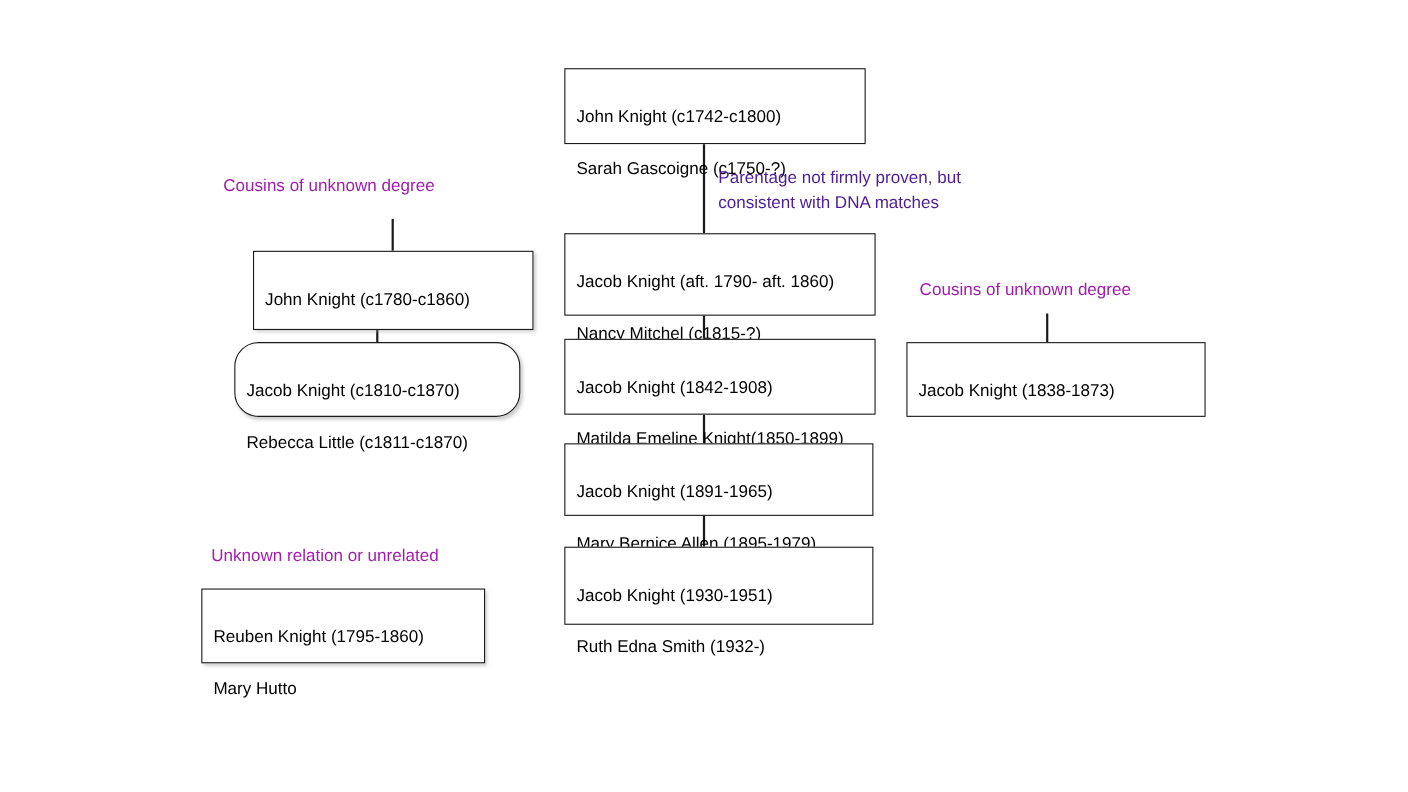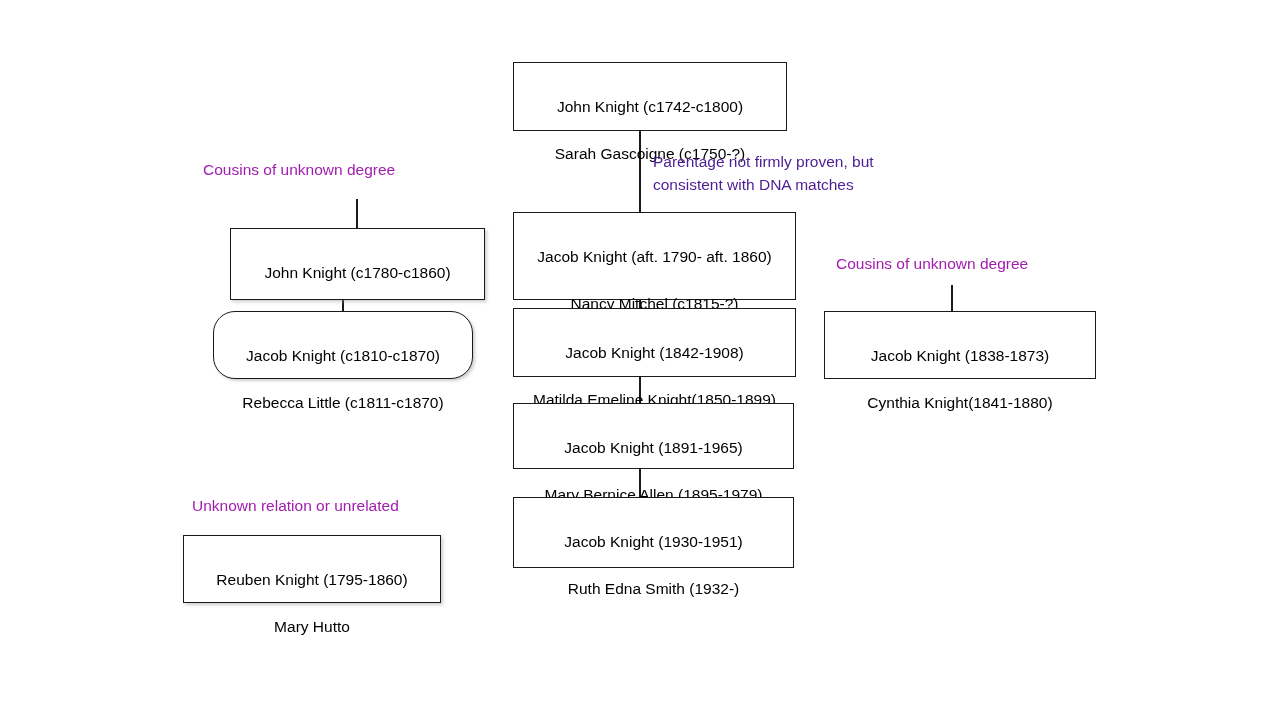--- a/index.html
+++ b/index.html
@@ -23,21 +23,20 @@
     position: absolute;
     box-sizing: border-box;
     border: 1.6px solid #1a1a1a;
     background: #ffffff;
     font-size: 15.5px;
     line-height: 1.52;
     color: #000000;
     padding: 8px 10px 16px 10px;
     white-space: pre-line;
     z-index: 3;
-    text-align: center;
   }
   .node.shadowed {
     box-shadow: 2px 2px 3px rgba(150,150,150,0.45);
   }
   .label {
     position: absolute;
     font-size: 15.5px;
     line-height: 1.45;
     color: #a21caf;
     white-space: pre-line;
@@ -66,21 +65,21 @@
   <div class="node" style="left:513px; top:62px; width:274px; height:69px;">
     <div>John Knight (c1742-c1800)</div>
     <div>Sarah Gascoigne (c1750-?)</div>
   </div>
 
   <div class="connector v" style="left:639px; top:131px; height:81px;"></div>
 
   <div class="annotation" style="left:653px; top:150px; width:290px;">Parentage not firmly proven, but
 consistent with DNA matches</div>
 
-  <div class="node" style="left:513px; top:212px; width:283px; height:88px;">
+  <div class="node" style="left:513px; top:212px; width:283px; height:75px;">
     <div>Jacob Knight (aft. 1790- aft. 1860)</div>
     <div>Nancy Mitchel (c1815-?)</div>
   </div>
 
   <div class="connector v" style="left:639px; top:281px; height:27px;"></div>
 
   <div class="node" style="left:513px; top:308px; width:283px; height:69px;">
     <div>Jacob Knight (1842-1908)</div>
     <div>Matilda Emeline Knight(1850-1899)</div>
   </div>
@@ -121,16 +120,15 @@
     <div>Reuben Knight (1795-1860)</div>
     <div>Mary Hutto</div>
   </div>
 
   <div class="label" style="left:836px; top:253px;">Cousins of unknown degree</div>
 
   <div class="connector v" style="left:951px; top:285px; height:26px;"></div>
 
   <div class="node" style="left:824px; top:311px; width:272px; height:68px;">
     <div>Jacob Knight (1838-1873)</div>
-    <div>Cynthia Knight(1841-1880)</div>
   </div>
 
 </div>
 
 </body></html>

